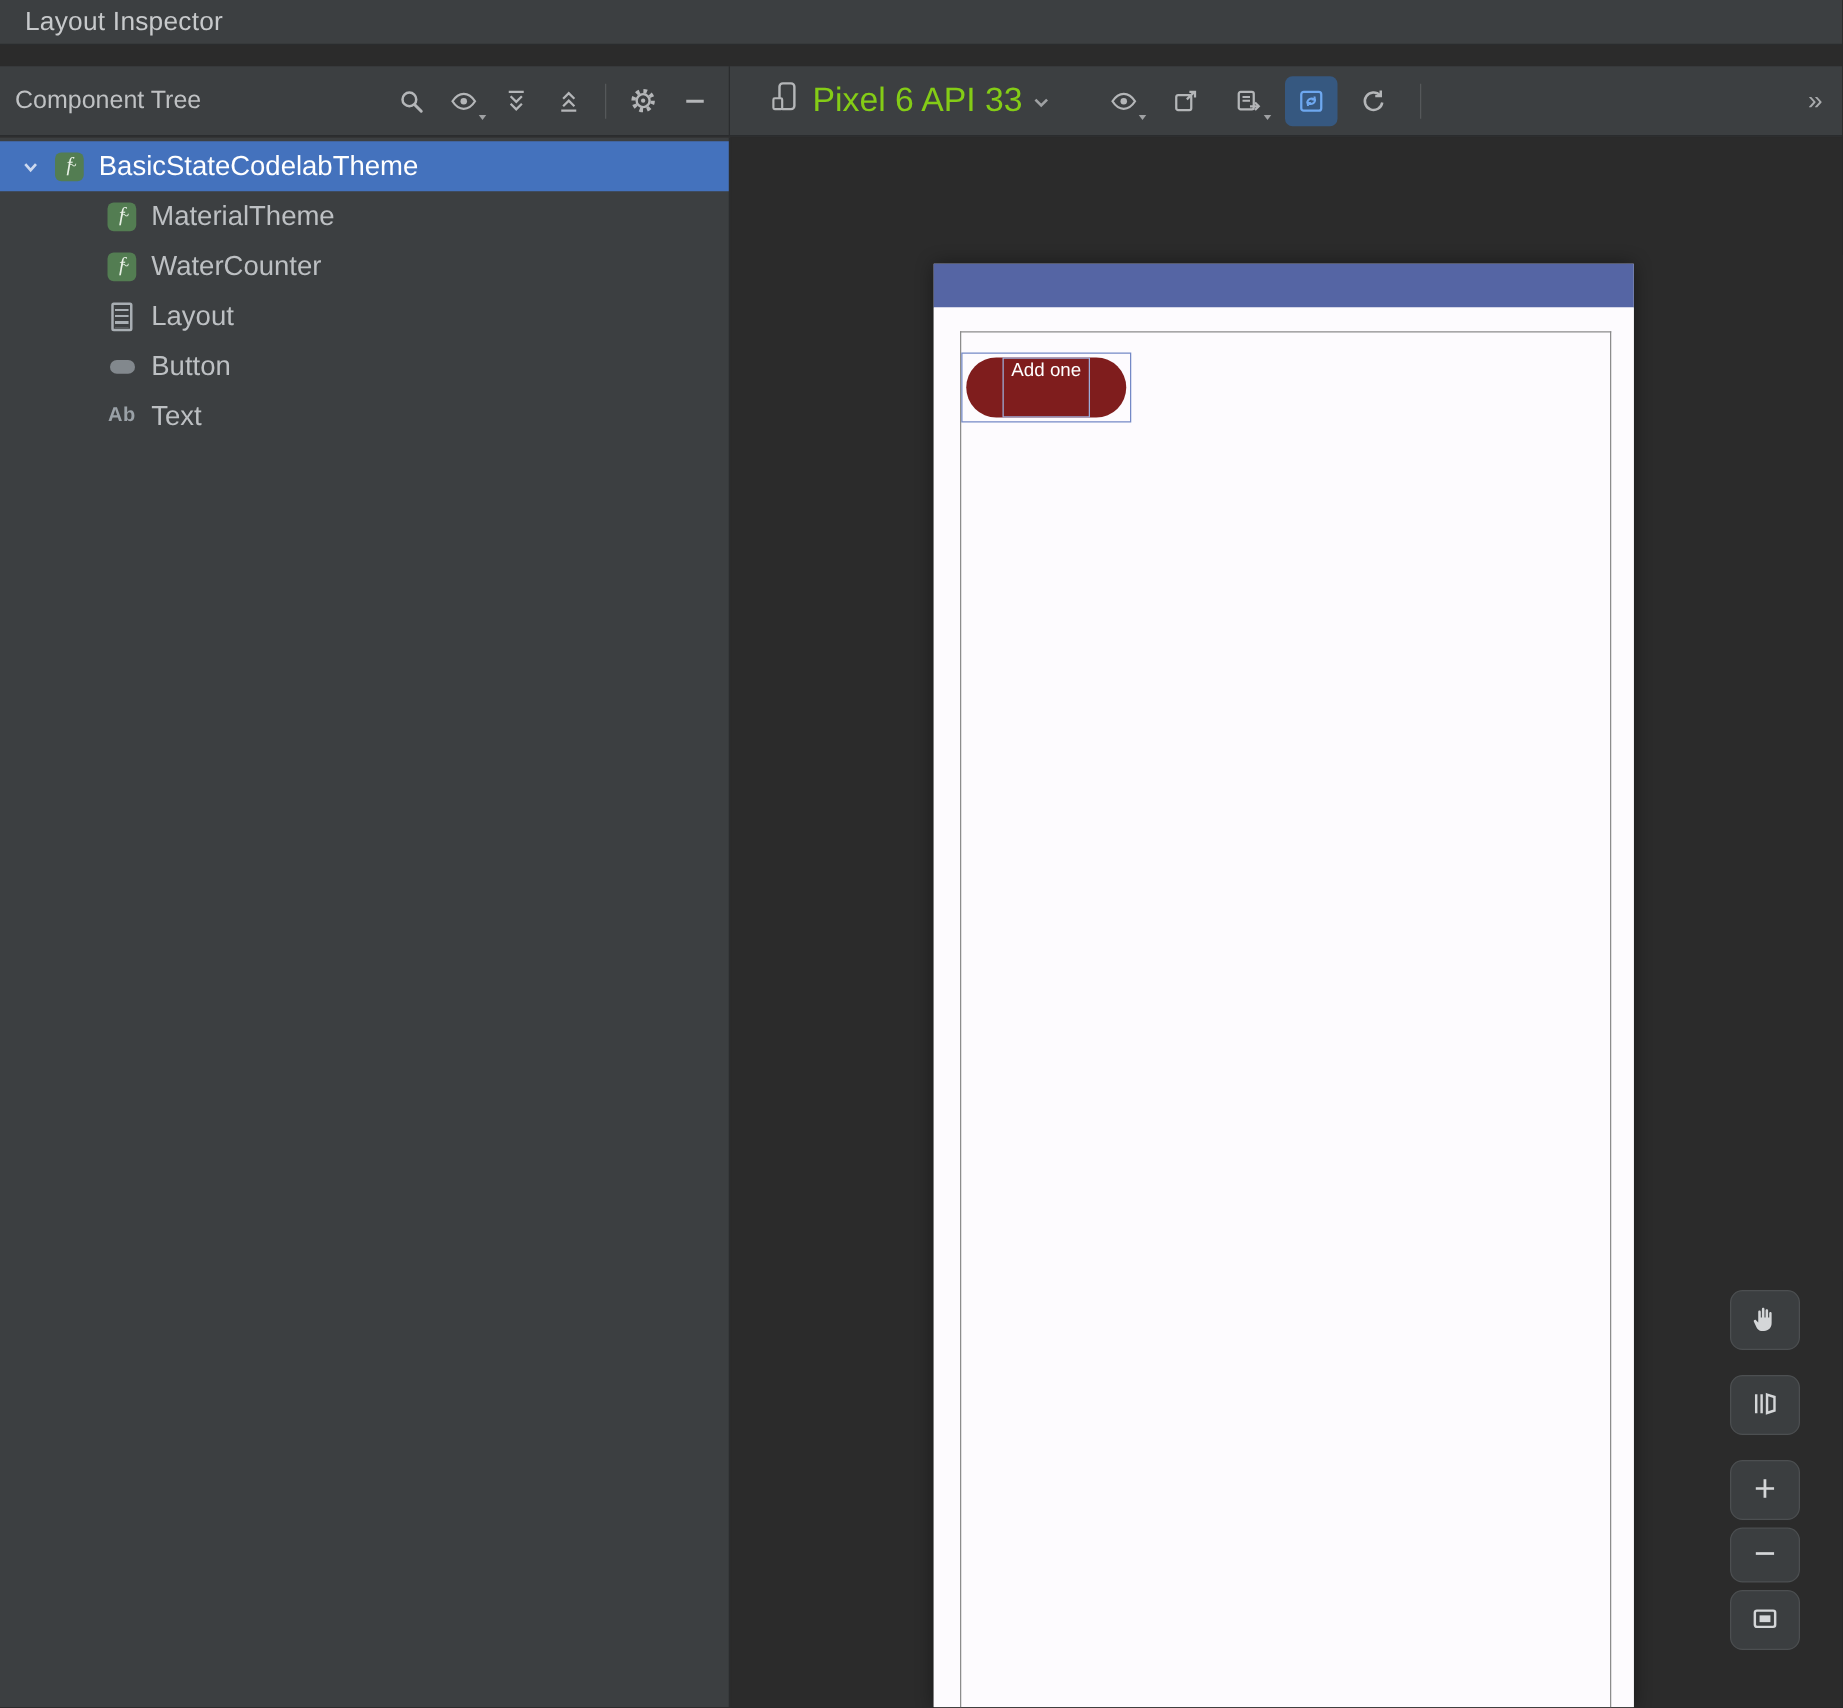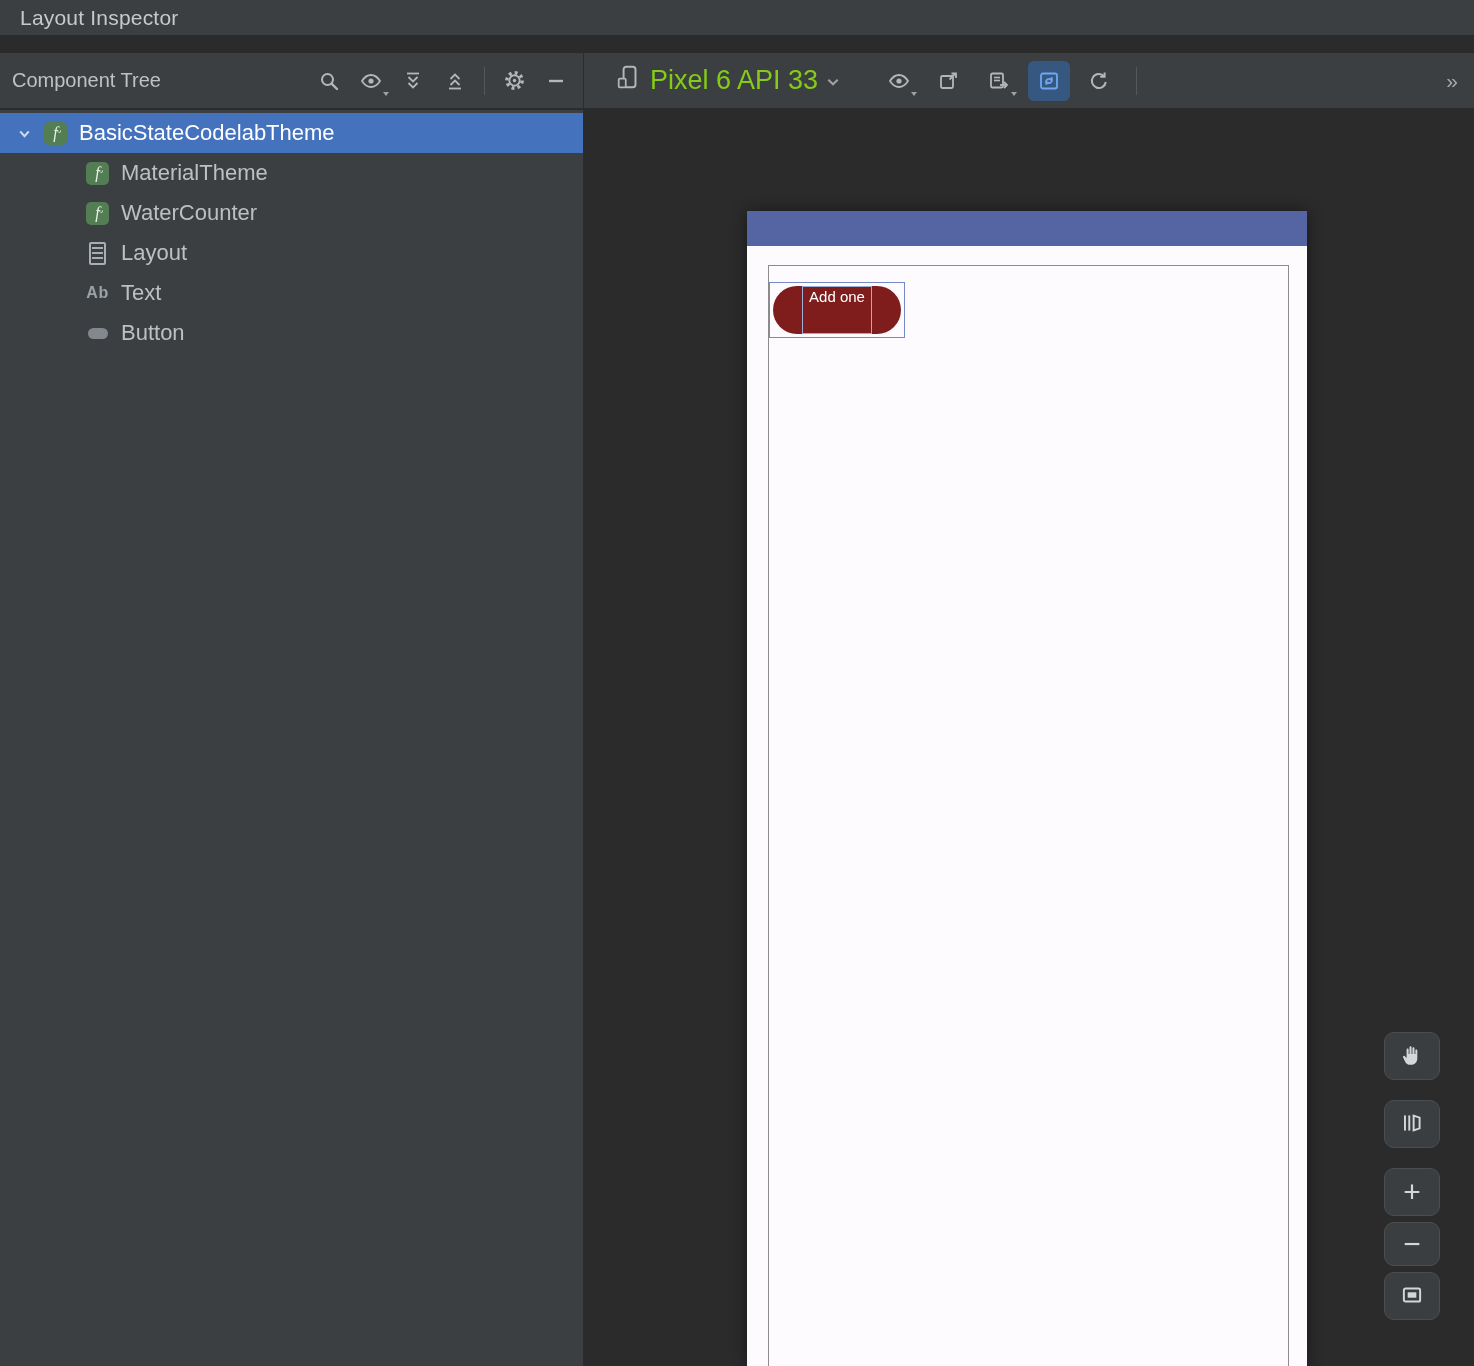--- a/index.html
+++ b/index.html
@@ -224,26 +224,26 @@
     </div>
     <div class="row lvl1">
       <span class="ic composable">f</span>
       <span class="lbl">WaterCounter</span>
     </div>
     <div class="row lvl1">
       <span class="ic column"></span>
       <span class="lbl">Layout</span>
     </div>
     <div class="row lvl1">
+      <span class="ic button"></span>
+      <span class="lbl">Button</span>
+    </div>
+    <div class="row lvl1">
       <span class="ic text">Ab</span>
       <span class="lbl">Text</span>
-    </div>
-    <div class="row lvl1">
-      <span class="ic button"></span>
-      <span class="lbl">Button</span>
     </div>
   </div>
 
   <div class="canvas">
     <div class="device">
       <div class="appbar"></div>
       <div class="surface">
         <div class="bounds"></div>
         <div class="add-btn">
           <div class="pill">

